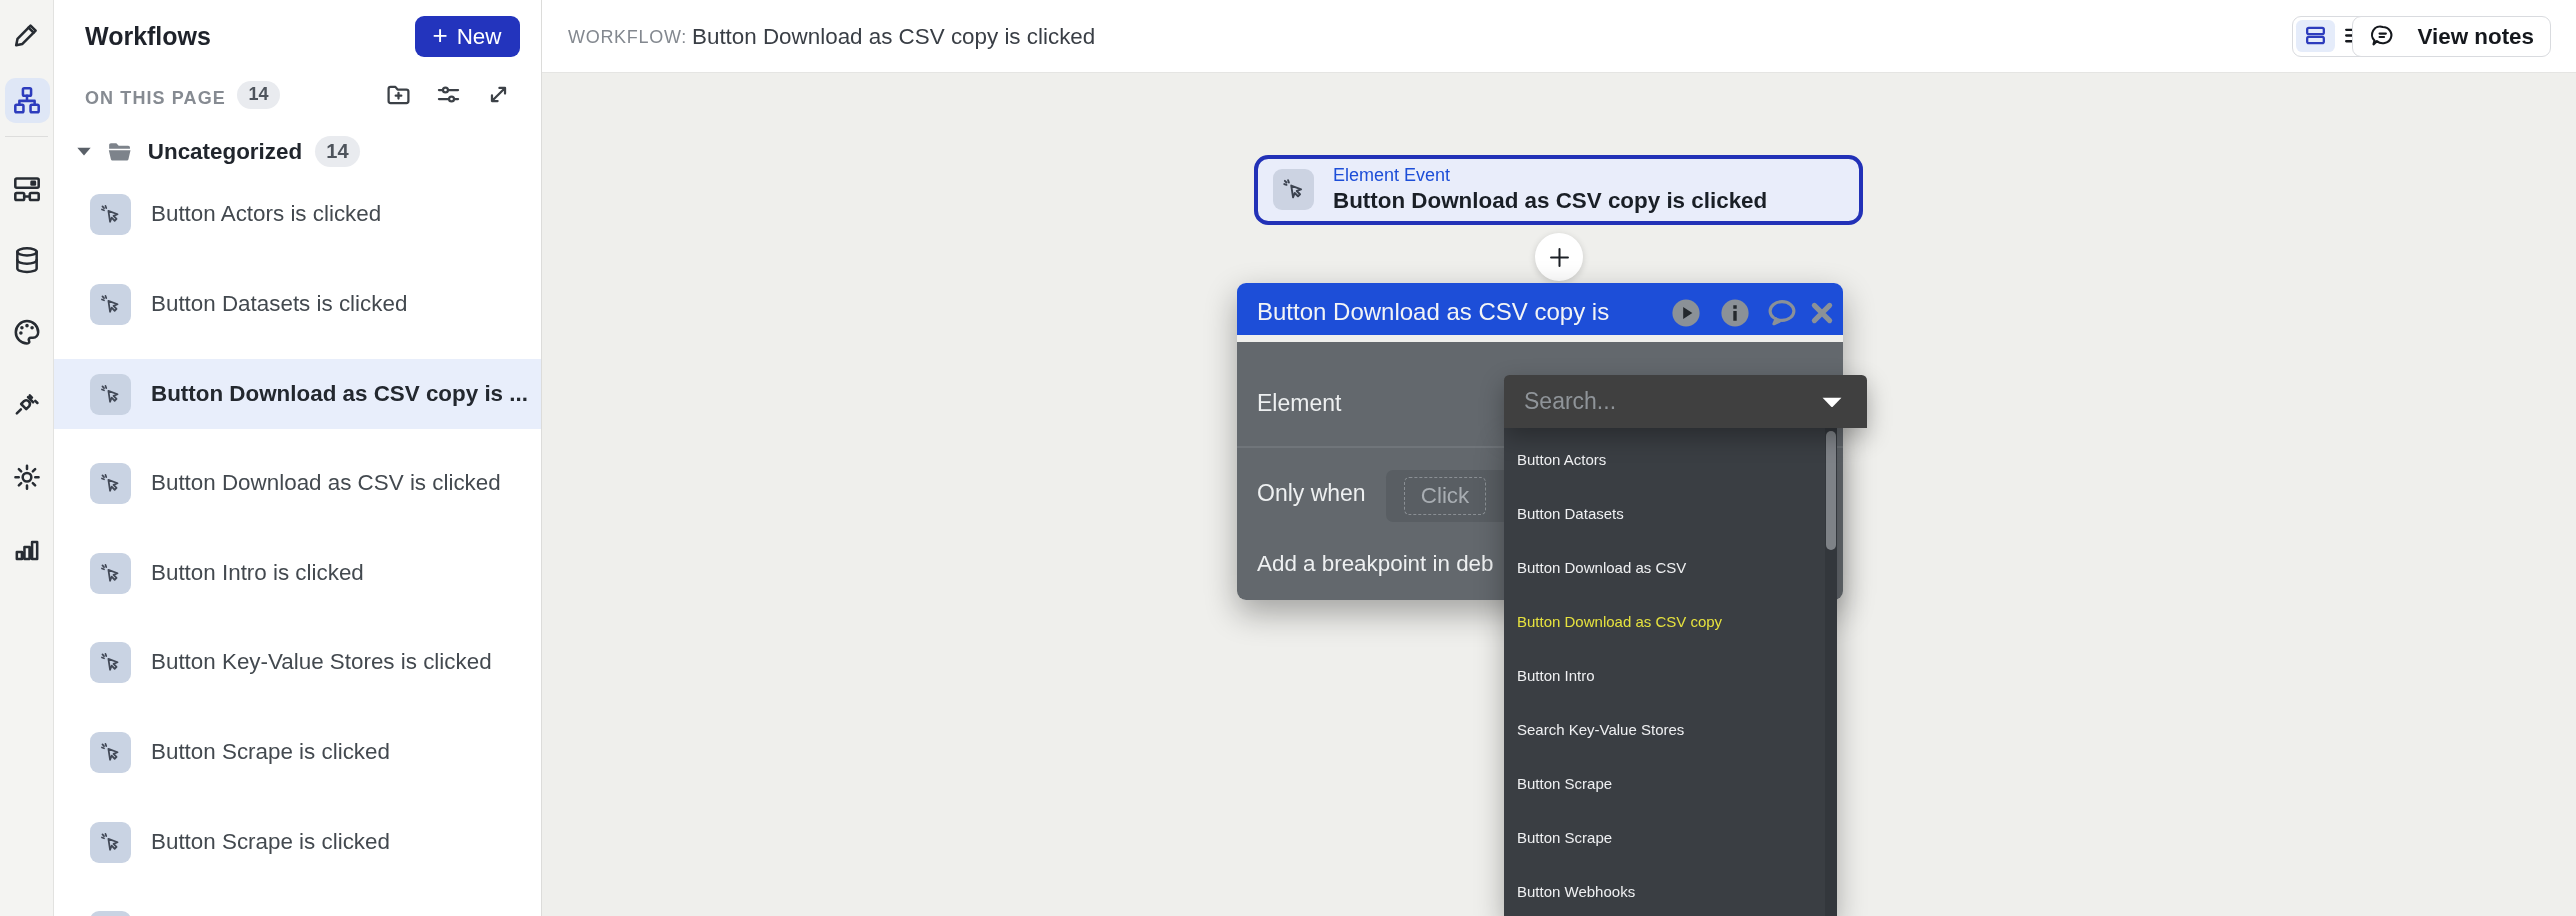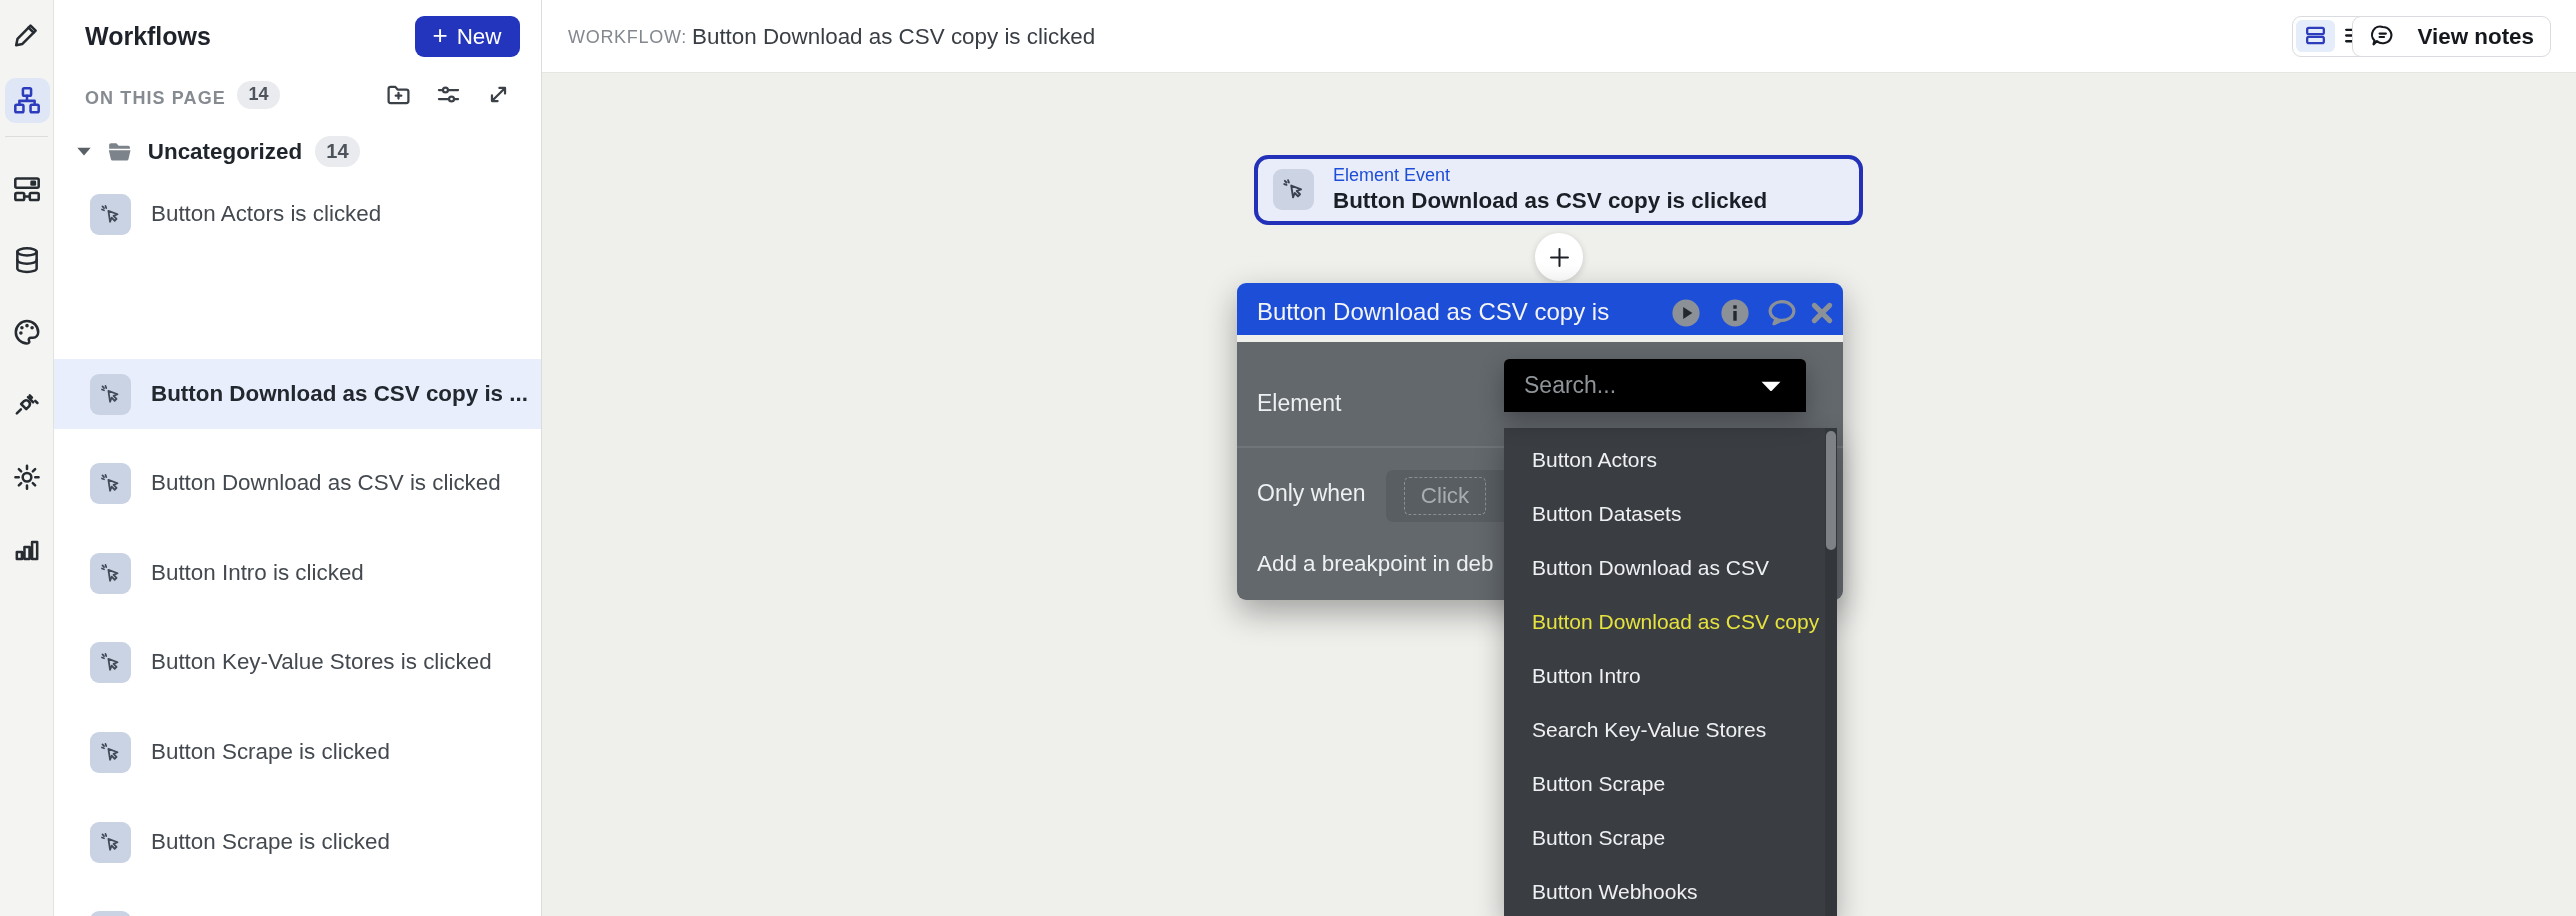--- a/index.html
+++ b/index.html
@@ -74,25 +74,25 @@
   .modal-title { position:absolute; left:20px; top:15.2px; font-size:24px; color:#f3f4f5; white-space:nowrap; max-width:394px; overflow:hidden; }
   .mh-ic { position:absolute; top:13.4px; width:34px; height:34px; }
   .mh-ic svg { width:34px; height:34px; }
   .modal-body { position:absolute; left:0; right:0; top:59px; bottom:0; background:#63686d; border-radius:0 0 9px 9px; }
   .mb-label { position:absolute; left:20px; font-size:23px; color:#eef0f1; white-space:nowrap; }
   .mb-divider { position:absolute; left:0; right:0; top:104px; height:1.8px; background:#70757a; }
   .chip { position:absolute; left:149px; top:128px; width:143px; height:52px; background:#595e63; border-radius:7.2px; }
   .chip-inner { position:absolute; left:18px; top:7.2px; width:82px; height:38px; border:1.8px dashed #8a8f94; border-radius:5.4px; display:flex; align-items:center; justify-content:center; font-size:22.4px; color:#a8adb2; }
 
   
-  .dd-search { position:absolute; left:963px; top:286px; width:302px; height:53px; background:#000000; border-radius:5.4px 5.4px 0 0; box-shadow:0 9px 25px rgba(0,0,0,.30); z-index:10; }
+  .dd-search { position:absolute; left:963px; top:302px; width:363px; height:53px; background:#404040; border-radius:5.4px 5.4px 0 0; box-shadow:0 9px 25px rgba(0,0,0,.30); z-index:10; }
   .dd-placeholder { position:absolute; left:20px; top:13.4px; font-size:23px; color:#8f9499; }
   .dd-caret { position:absolute; right:25px; top:21.5px; }
   .dd-list { position:absolute; left:963px; top:355px; width:333px; height:488px; background:#3a3e43; box-shadow:0 12.5px 27px rgba(0,0,0,.30); z-index:9; overflow:hidden; }
-  .dd-opt { height:54px; line-height:54px; padding-left:28px; font-size:21px; color:#eff0f2; white-space:nowrap; }
+  .dd-opt { height:54px; line-height:54px; padding-left:13px; font-size:15px; color:#eff0f2; white-space:nowrap; }
   .dd-opt:first-child { margin-top:5.4px; }
   .dd-opt.highlight { color:#e6e23e; }
   .dd-track { position:absolute; right:0; top:0; width:11.7px; height:488px; background:#33373c; }
   .dd-thumb { position:absolute; right:0.9px; top:2.7px; width:10px; height:119px; border-radius:5.4px; background:#7e8287; }
 </style>
 </head>
 <body>
 
 <div class="app">
 
@@ -200,20 +200,29 @@
     </div>
 
     <div class="wf-row" style="top:179px">
       <span class="wf-tile">
           <svg class="ic" viewBox="0 0 24 24">
             <path d="M10 8.5l8.8 3.3-3.9 1.5 2.9 2.9-1.8 1.8-2.9-2.9-1.5 3.9L10 8.5z"></path>
             <path d="M7.2 3.8l.7 2 M3.8 7.2l2 .7 M4.3 4.3l1.5 1.5"></path>
           </svg>
         </span>
       <span class="wf-label">Button Actors is clicked</span>
+    </div>
+    <div class="wf-row" style="top:269px">
+      <span class="wf-tile">
+          <svg class="ic" viewBox="0 0 24 24">
+            <path d="M10 8.5l8.8 3.3-3.9 1.5 2.9 2.9-1.8 1.8-2.9-2.9-1.5 3.9L10 8.5z"></path>
+            <path d="M7.2 3.8l.7 2 M3.8 7.2l2 .7 M4.3 4.3l1.5 1.5"></path>
+          </svg>
+        </span>
+      <span class="wf-label">Button Datasets is clicked</span>
     </div>
     <div class="wf-row selected" style="top:359px">
       <span class="wf-tile">
           <svg class="ic" viewBox="0 0 24 24">
             <path d="M10 8.5l8.8 3.3-3.9 1.5 2.9 2.9-1.8 1.8-2.9-2.9-1.5 3.9L10 8.5z"></path>
             <path d="M7.2 3.8l.7 2 M3.8 7.2l2 .7 M4.3 4.3l1.5 1.5"></path>
           </svg>
         </span>
       <span class="wf-label">Button Download as CSV copy is ...</span>
     </div>

